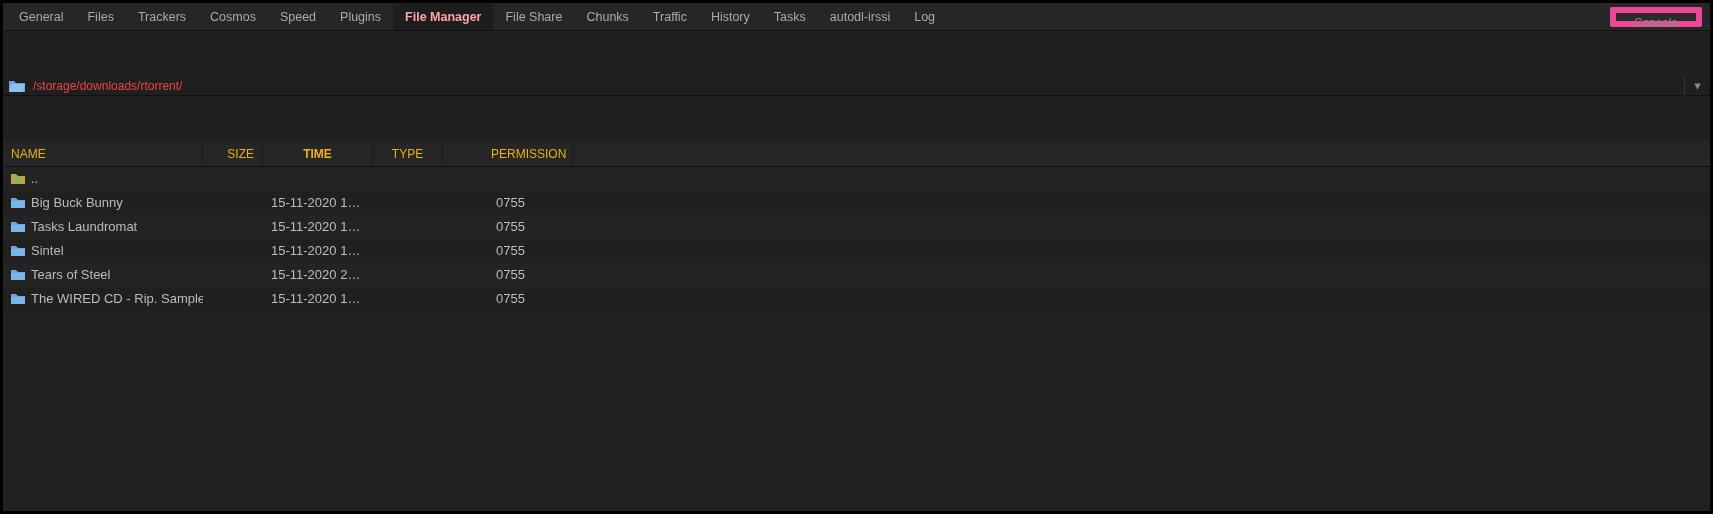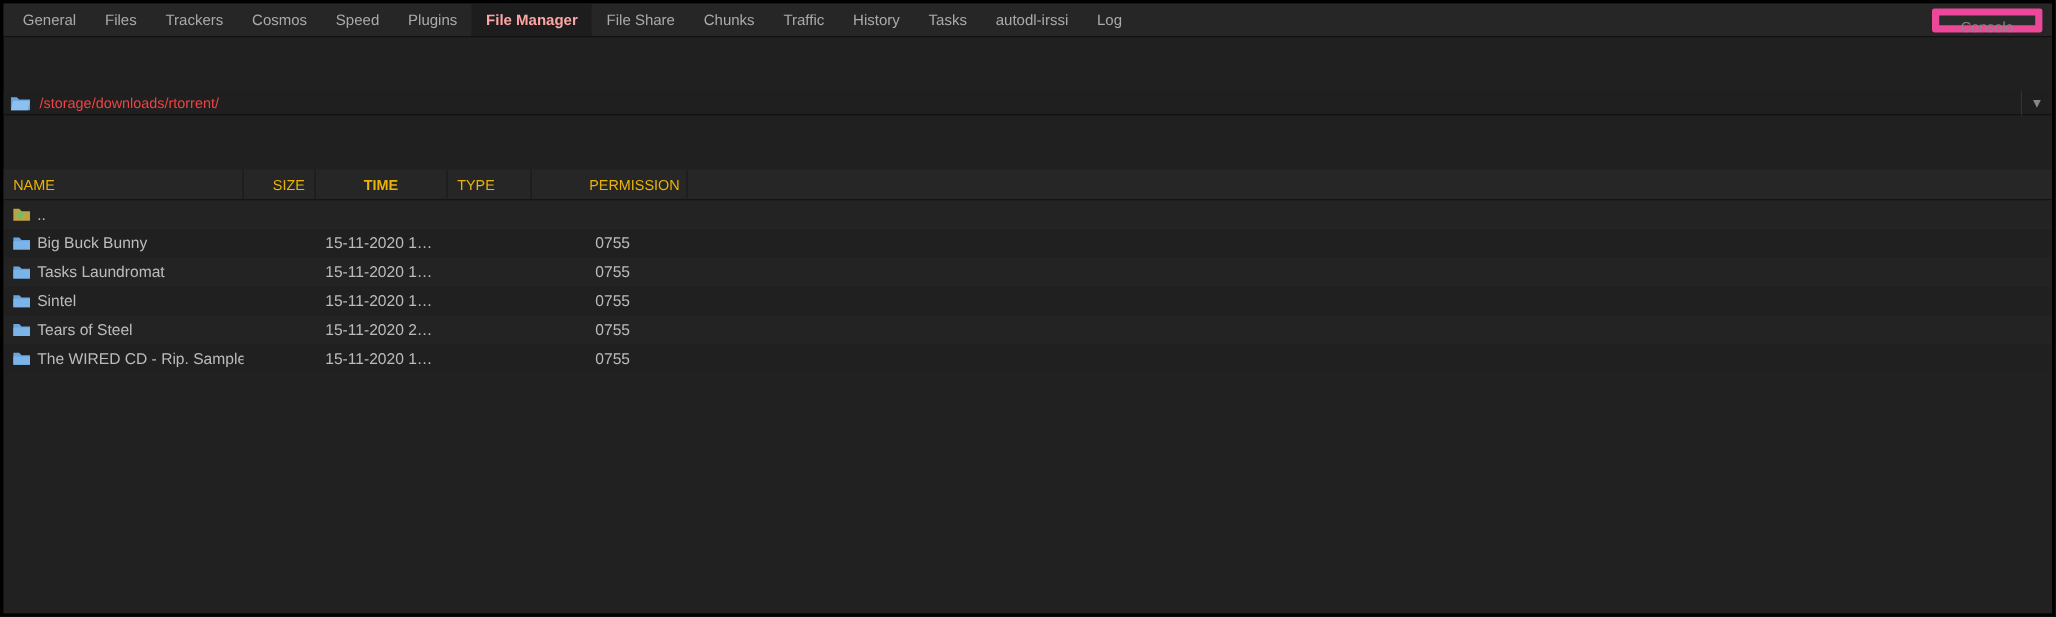--- a/index.html
+++ b/index.html
@@ -99,21 +99,21 @@
   }
   .th {
     border-right: 1px solid #1a1a1a;
     padding: 0 8px;
     line-height: 26px;
     text-align: left;
   }
   .th.name   { width: 200px; }
   .th.size   { width: 60px;  text-align: right; }
   .th.time   { width: 110px; text-align: center; font-weight: bold; }
-  .th.type   { width: 70px;  }
+  .th.type   { width: 70px;  text-align: center; }
   .th.perm   { width: 90px;  text-align: right; margin-left: 40px; }
   .tbody { }
   .tr {
     display: flex;
     height: 24px;
     align-items: center;
     border-bottom: 1px solid rgba(255,255,255,0.01);
     font-size: 13px;
     color: #bcbcbc;
     cursor: default;

